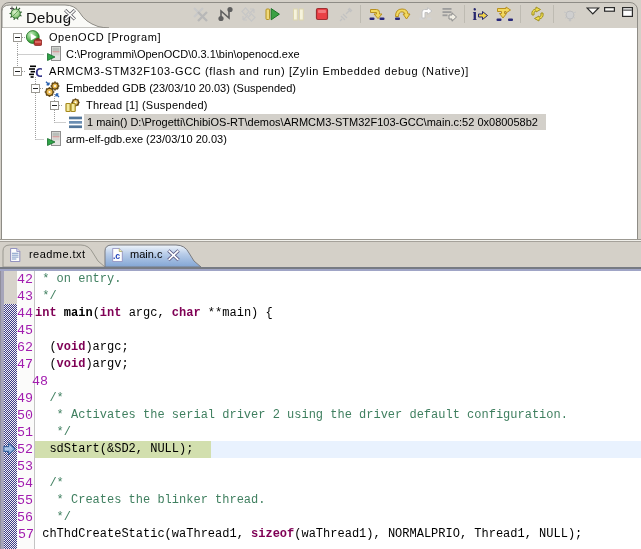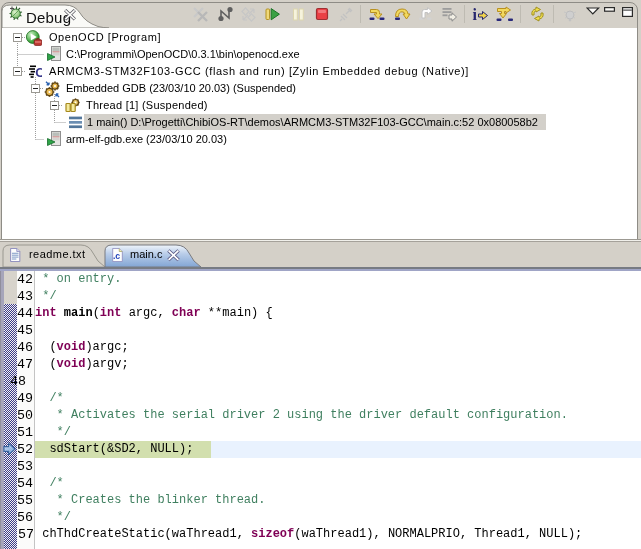--- a/index.html
+++ b/index.html
@@ -20,21 +20,21 @@
   
   #edstrip{left:0;top:242px;width:641px;height:25px;background:#D4D0C8}
   .edtablabel{position:absolute;top:5px;font-size:11px;color:#000}
   
   #codearea{left:0;top:271px;width:641px;height:278px;background:#fff}
   #ruler{left:4px;top:271px;width:13px;height:278px;background:#D7D3CB}
   #rulerdither{left:4px;top:304px;width:13px;height:245px;
     background-image:conic-gradient(#3A3A8C 25%,#F4F2EE 25% 50%,#3A3A8C 50% 75%,#F4F2EE 75%);
     background-size:2px 2px}
   #lncol{left:17px;top:271px;width:17px;height:278px;background:#FBFBFA;border-right:1px solid #C4C4C4}
-  .ln{position:absolute;width:16px;text-align:right;font-family:"Liberation Mono",monospace;font-size:13.33px;color:#000000;line-height:17px}
+  .ln{position:absolute;width:16px;text-align:right;font-family:"Liberation Mono",monospace;font-size:13.33px;color:#a21caf;line-height:17px}
   .cl{position:absolute;left:35px;font-family:"Liberation Mono",monospace;font-size:12px;line-height:17px;white-space:pre;color:#000}
   .kw{color:#7F0055;font-weight:bold}
   .cm{color:#3F7F5F}
   .fn{font-weight:bold}
   #greenline{left:35px;top:441px;width:176px;height:17px;background:#D2DFAE}
   #blueline{left:211px;top:441px;width:430px;height:17px;background:#E9F2FE}
 </style>
 </head>
 <body>
 
@@ -390,25 +390,25 @@
 <div class="abs" id="blueline"></div>
 <div id="lines">
 <div class="ln abs" style="left:17px;top:271px">42</div>
 <div class="cl abs" style="top:271px"><span class="cm"> * on entry.</span></div>
 <div class="ln abs" style="left:17px;top:288px">43</div>
 <div class="cl abs" style="top:288px"><span class="cm"> */</span></div>
 <div class="ln abs" style="left:17px;top:305px">44</div>
 <div class="cl abs" style="top:305px"><span class="kw">int</span><span> </span><span class="fn">main</span><span>(</span><span class="kw">int</span><span> argc, </span><span class="kw">char</span><span> **main) {</span></div>
 <div class="ln abs" style="left:17px;top:322px">45</div>
 <div class="cl abs" style="top:322px"></div>
-<div class="ln abs" style="left:17px;top:339px">46</div>
+<div class="ln abs" style="left:17px;top:339px">62</div>
 <div class="cl abs" style="top:339px"><span>  (</span><span class="kw">void</span><span>)argc;</span></div>
 <div class="ln abs" style="left:17px;top:356px">47</div>
 <div class="cl abs" style="top:356px"><span>  (</span><span class="kw">void</span><span>)argv;</span></div>
-<div class="ln abs" style="left:10px;top:373px">48</div>
+<div class="ln abs" style="left:32px;top:373px">48</div>
 <div class="cl abs" style="top:373px"></div>
 <div class="ln abs" style="left:17px;top:390px">49</div>
 <div class="cl abs" style="top:390px"><span class="cm">  /*</span></div>
 <div class="ln abs" style="left:17px;top:407px">50</div>
 <div class="cl abs" style="top:407px"><span class="cm">   * Activates the serial driver 2 using the driver default configuration.</span></div>
 <div class="ln abs" style="left:17px;top:424px">51</div>
 <div class="cl abs" style="top:424px"><span class="cm">   */</span></div>
 <div class="ln abs" style="left:17px;top:441px">52</div>
 <div class="cl abs" style="top:441px"><span>  sdStart(&amp;SD2, NULL);</span></div>
 <div class="ln abs" style="left:17px;top:458px">53</div>

